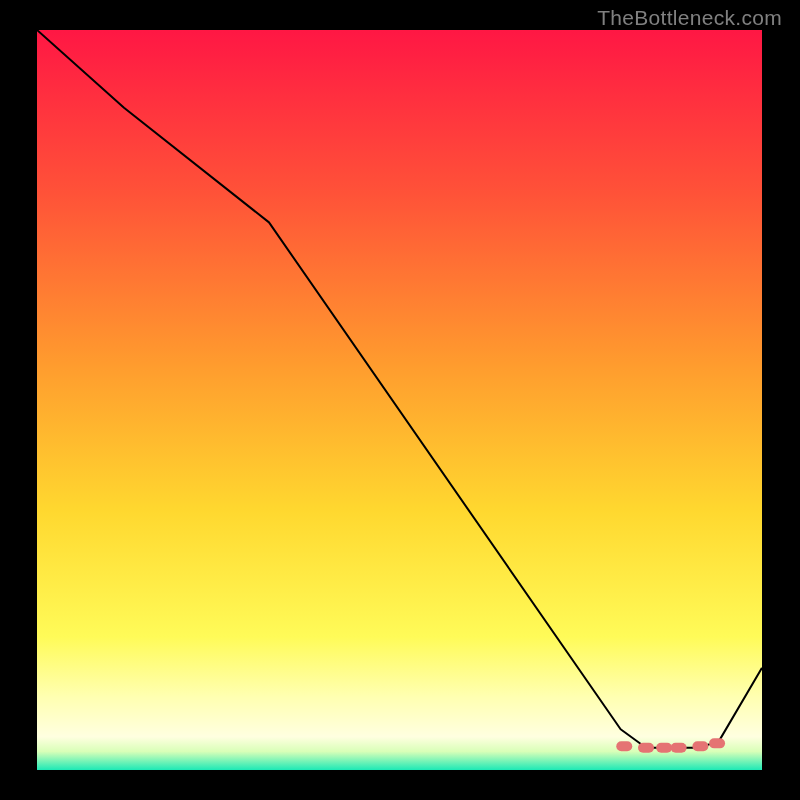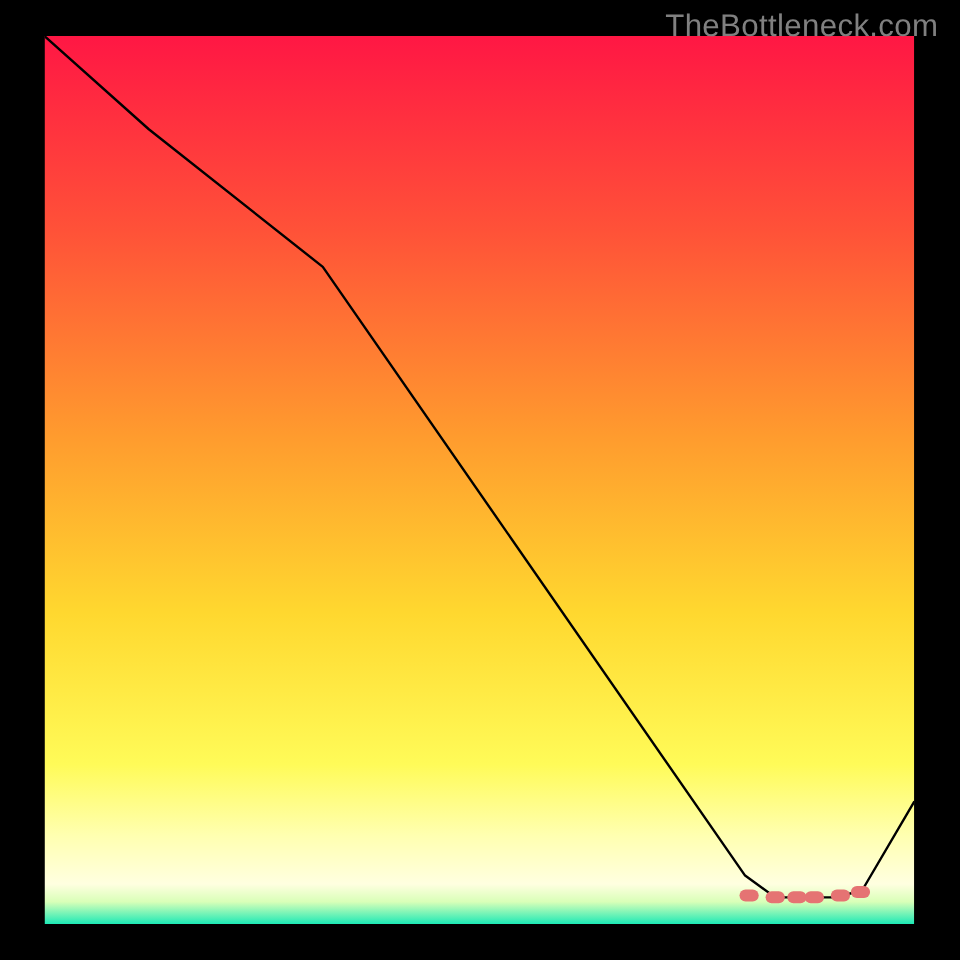--- a/index.html
+++ b/index.html
@@ -9,21 +9,21 @@
     width: 800px;
     height: 800px;
     position: relative;
     font-family: Arial, sans-serif;
   }
   .watermark {
     position: absolute;
     top: 6px;
     right: 18px;
     color: #808080;
-    font-size: 26px;
+    font-size: 21px;
     font-weight: 500;
     letter-spacing: 0.3px;
     z-index: 10;
   }
   .plot-area {
     position: absolute;
     top: 30px;
     left: 37px;
     width: 725px;
     height: 740px;

